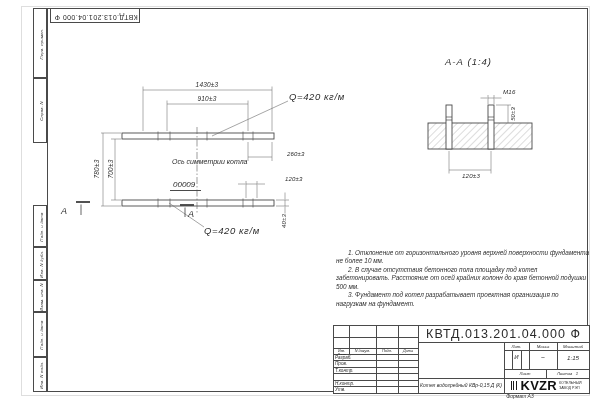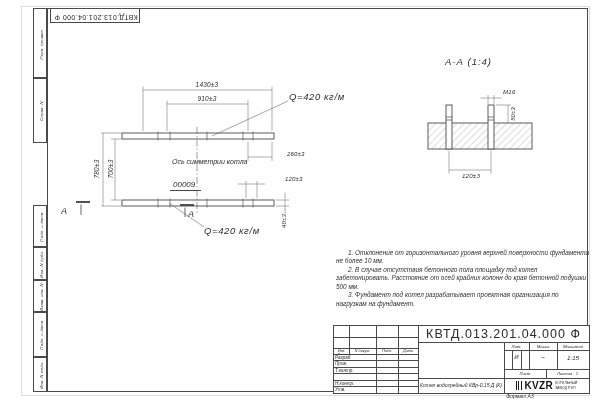--- a/index.html
+++ b/index.html
@@ -222,21 +222,21 @@
   <div class="tb-cell it" style="left:170px;top:44.5px;width:42px;height:8px;font-size:4.2px;text-align:center;">Лист</div>
   <div class="tb-cell it" style="left:212px;top:44.5px;width:43px;height:8px;font-size:4.2px;text-align:center;">
     <span>Листов</span>&nbsp;&nbsp;
     <span>1</span>
   </div>
 
   <div class="tb-cell it" style="left:84px;top:52px;width:86px;height:15px;font-size:5px;text-align:center;line-height:15px;">Котел водогрейный КВр-0,15 Д (К)</div>
 
   <div class="tb-cell" style="left:170px;top:52px;width:85px;height:15px;display:flex;align-items:center;justify-content:center;gap:2px;">
     <span style="display:inline-block;width:7px;height:9px;background:repeating-linear-gradient(90deg,#1a1a1a 0 1px,#fff 1px 2.4px);"></span>
-    <span style="font-weight:bold;font-size:10px;letter-spacing:.3px;color:#111;">KVZR</span>
+    <span style="font-weight:bold;font-size:13px;letter-spacing:.3px;color:#111;">KVZR</span>
     <span style="font-size:3.6px;line-height:1.2;text-align:left;">
       <span style="display:block;">КОТЕЛЬНЫЙ</span>
       <span style="display:block;">ЗАВОД РЭП</span>
     </span>
   </div>
 </div>
 
 <div class="txt it" style="left:480px;top:393px;width:80px;text-align:center;font-size:5px;">Формат А3</div>
 
 </body></html>

